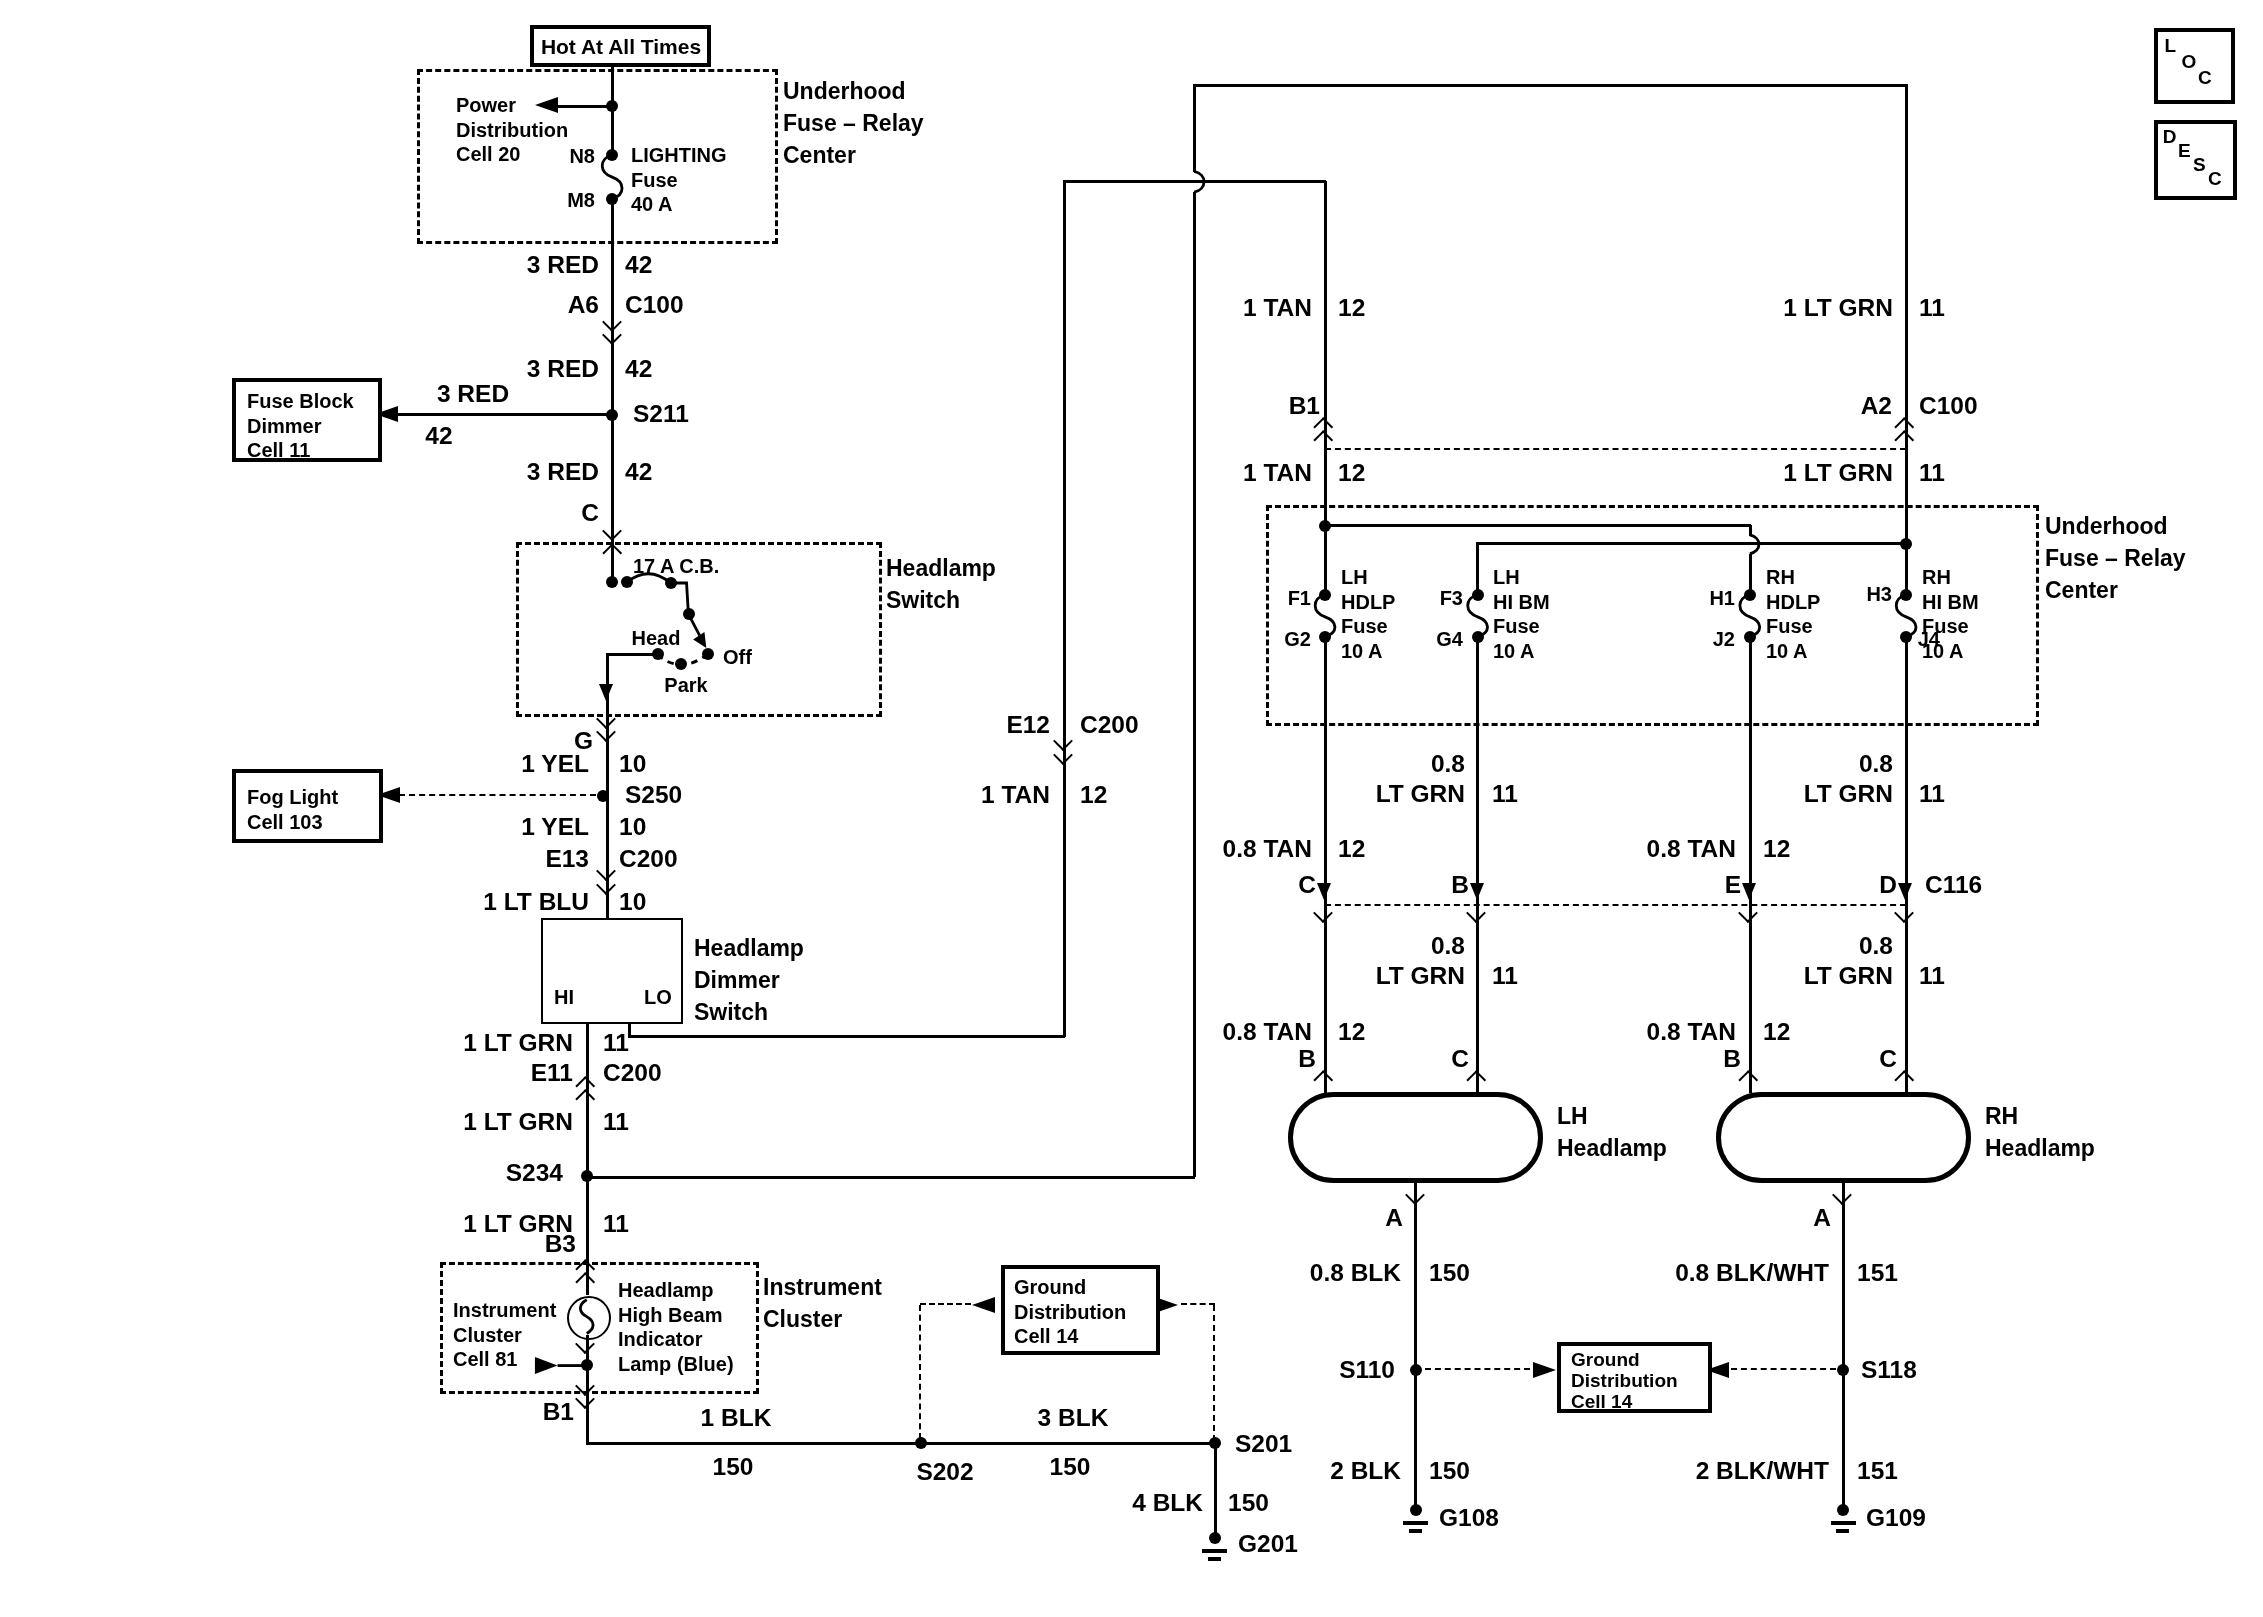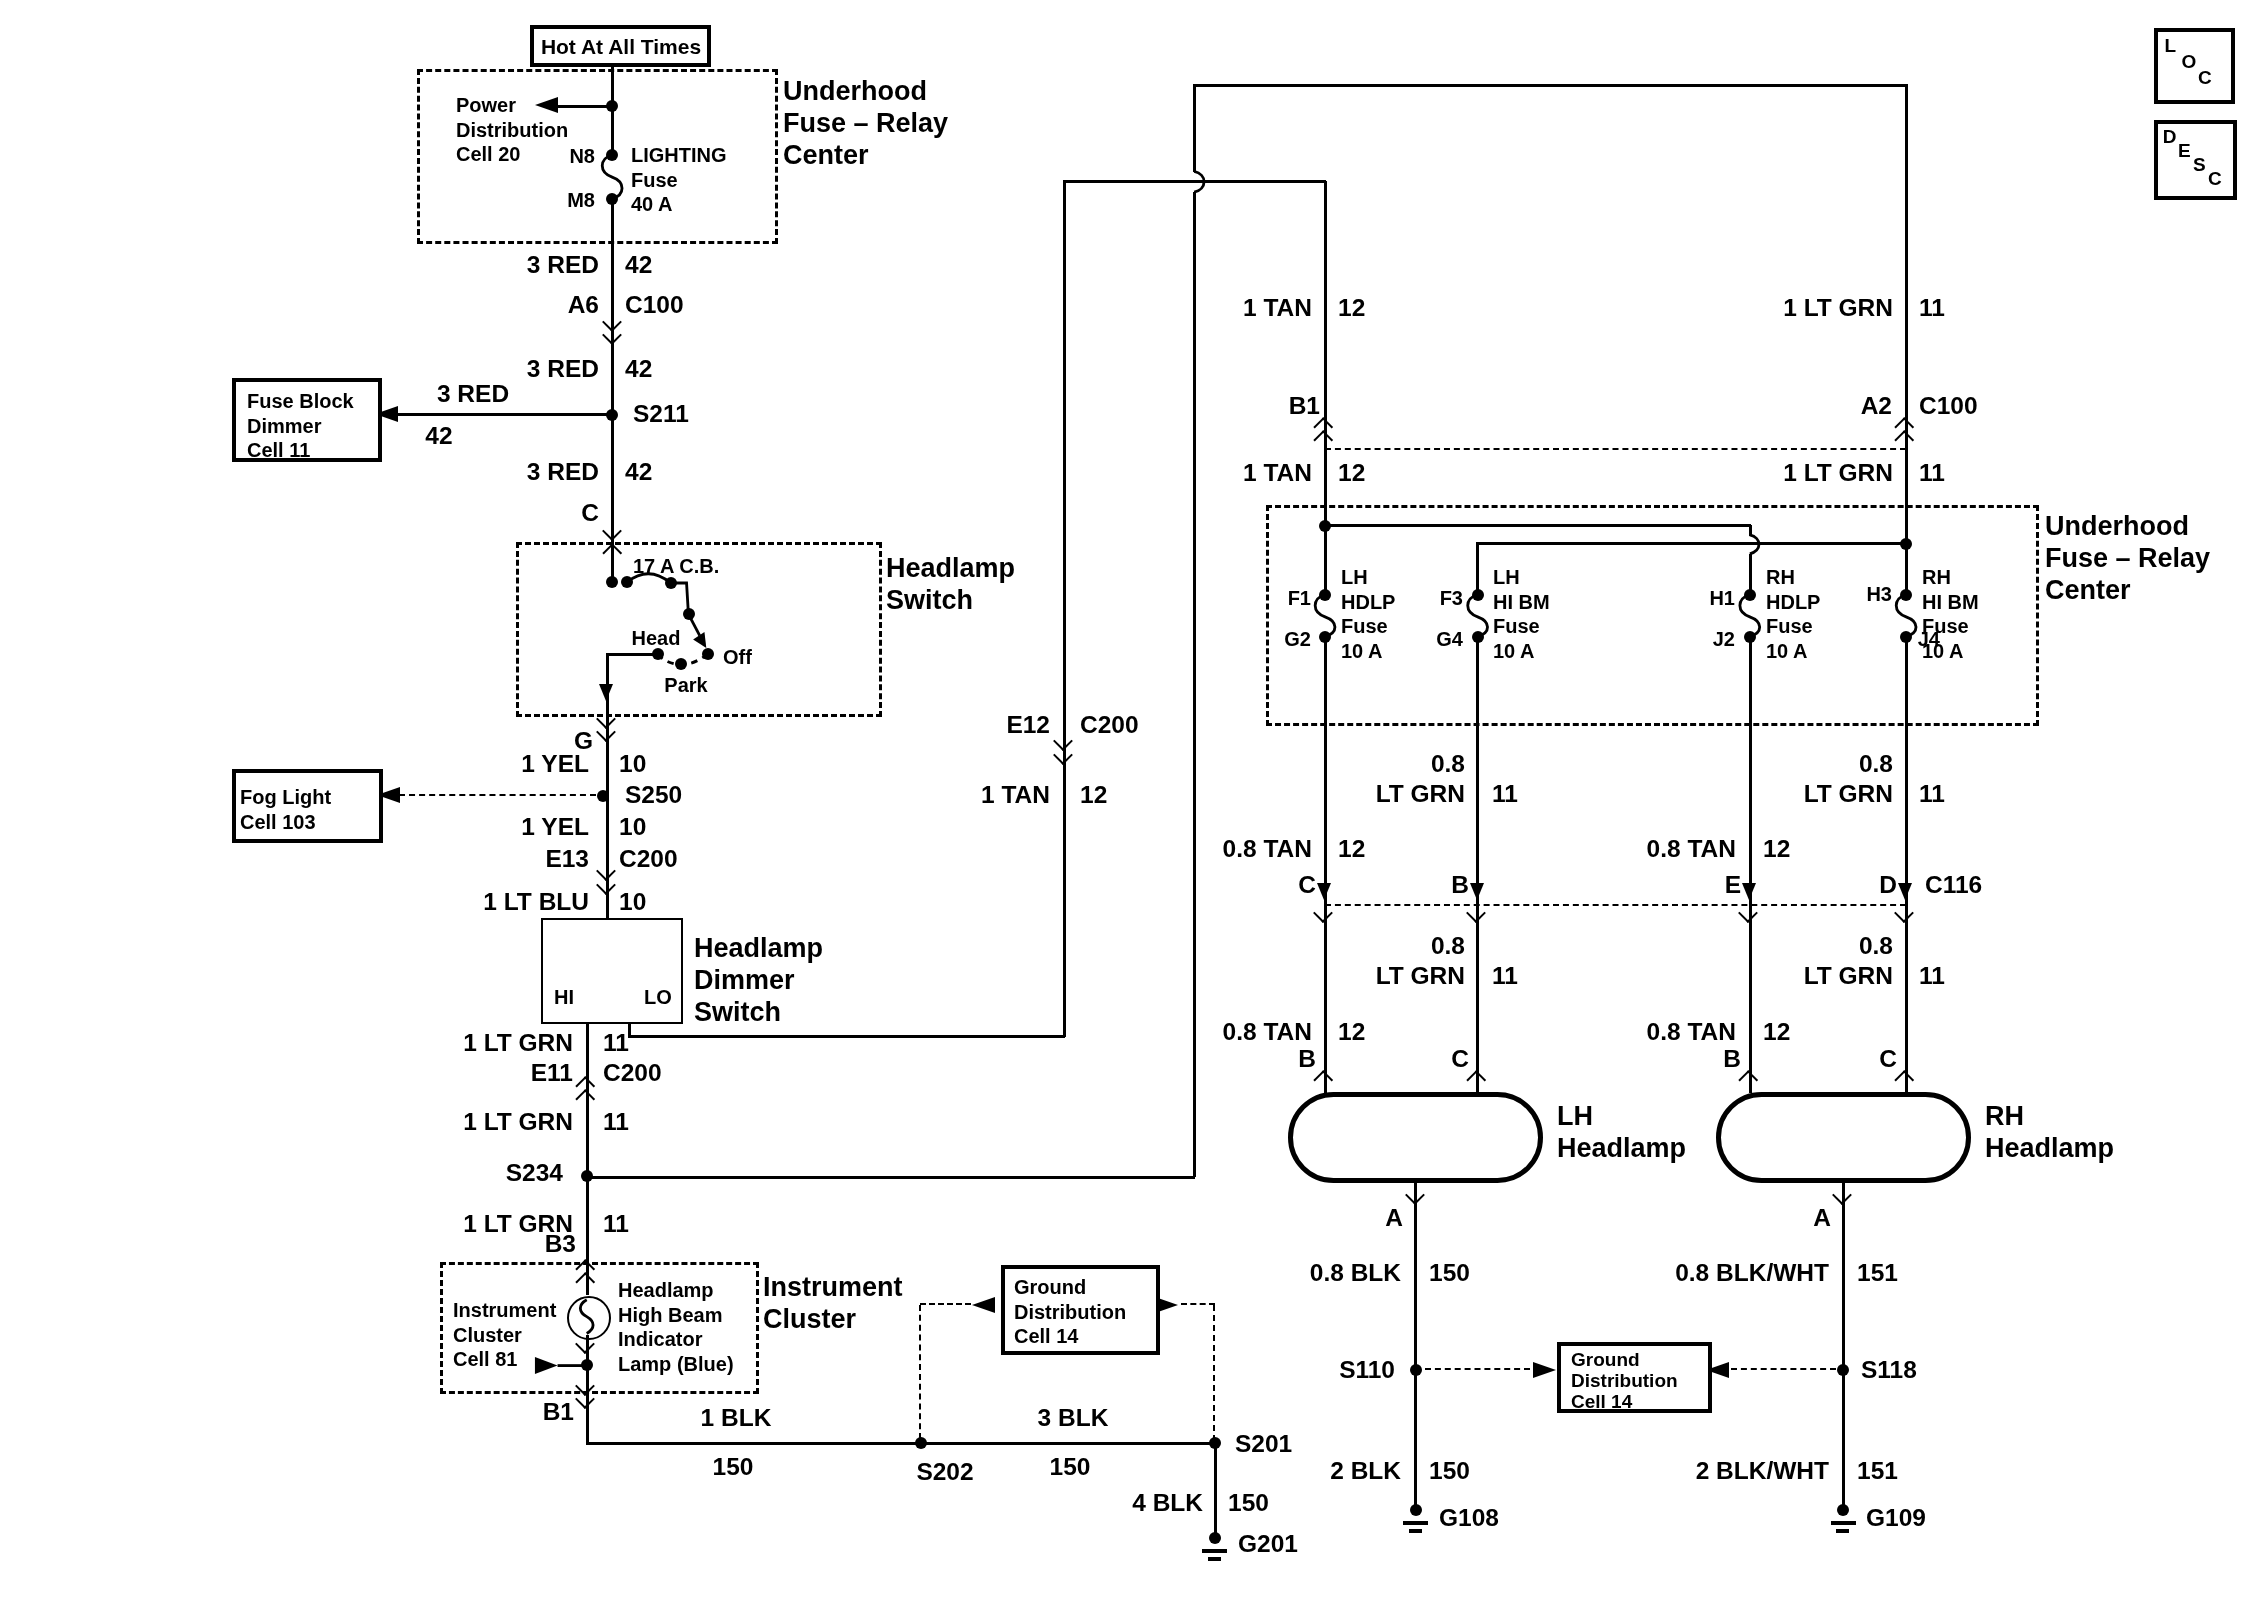--- a/index.html
+++ b/index.html
@@ -1,20 +1,20 @@
 <!DOCTYPE html>
 <html style="font-size:15px"><head>
 <meta charset="utf-8">
 <style>
   html,body{margin:0;padding:0;background:#fff;}
   #canvas{position:relative;width:2264px;height:1618px;background:#fff;color:#000;
           font-family:"Liberation Sans",sans-serif;font-weight:700;overflow:hidden;}
   .t{position:absolute;white-space:nowrap;line-height:1;}
   .s20{font-size:19px}.s21{font-size:20px;line-height:24.5px}.s22{font-size:21px}
-  .s26{font-size:24.5px}.s29{font-size:27px;line-height:32px}
+  .s26{font-size:24.5px}.s29{font-size:23px;line-height:32px}
   .ra{transform:translateX(-100%)}
   .ctr{transform:translateX(-50%)}
   .multi span{display:block}
   .b{position:absolute;border:4.7px solid #000;background:#fff;text-decoration:underline;}
   .b3{position:absolute;border:2.8px solid #000;background:#fff;}
   .bd{position:absolute;border:3.8px dashed #000;}
   .wh{position:absolute;height:2.8px;background:#000;}
   .wv{position:absolute;width:2.8px;background:#000;}
   .dh{position:absolute;height:0;border-top:2.8px dashed #000;}
   .dv{position:absolute;width:0;border-left:2.8px dashed #000;}
@@ -289,21 +289,21 @@
 </div>
 <span class="t s21" style="left:633px;top:554px">17 A C.B.</span>
 <span class="t s21 ctr" style="left:656px;top:626px">Head</span>
 <span class="t s21" style="left:723px;top:645px">Off</span>
 <span class="t s21 ctr" style="left:686px;top:673px">Park</span>
 <span class="t s26 ra" style="left:593px;top:729px">G</span>
 
 <span class="t s26 ra" style="left:589px;top:752px">1 YEL</span>
 <span class="t s26" style="left:619px;top:752px">10</span>
 <span class="t s26" style="left:625px;top:783px">S250</span>
-<div class="t s21 multi" style="left:240px;top:785px">
+<div class="t s21 multi" style="left:247px;top:785px">
   <span>Fog Light</span>
   <span>Cell 103</span>
 </div>
 <span class="t s26 ra" style="left:589px;top:815px">1 YEL</span>
 <span class="t s26" style="left:619px;top:815px">10</span>
 <span class="t s26 ra" style="left:589px;top:847px">E13</span>
 <span class="t s26" style="left:619px;top:847px">C200</span>
 
 <span class="t s26 ra" style="left:589px;top:890px">1 LT BLU</span>
 <span class="t s26" style="left:619px;top:890px">10</span>

